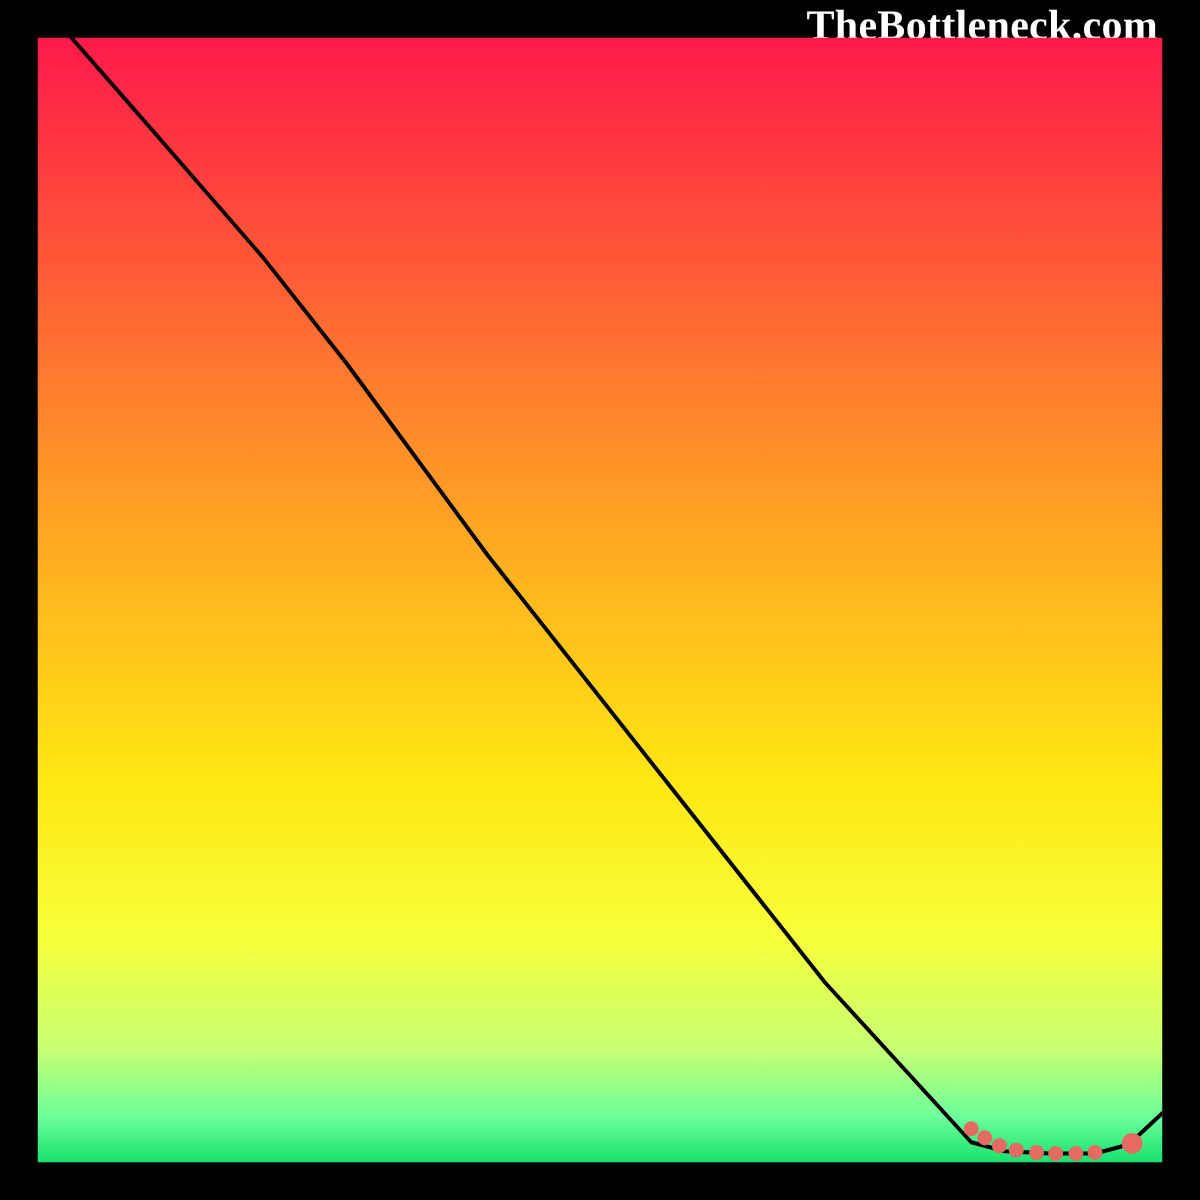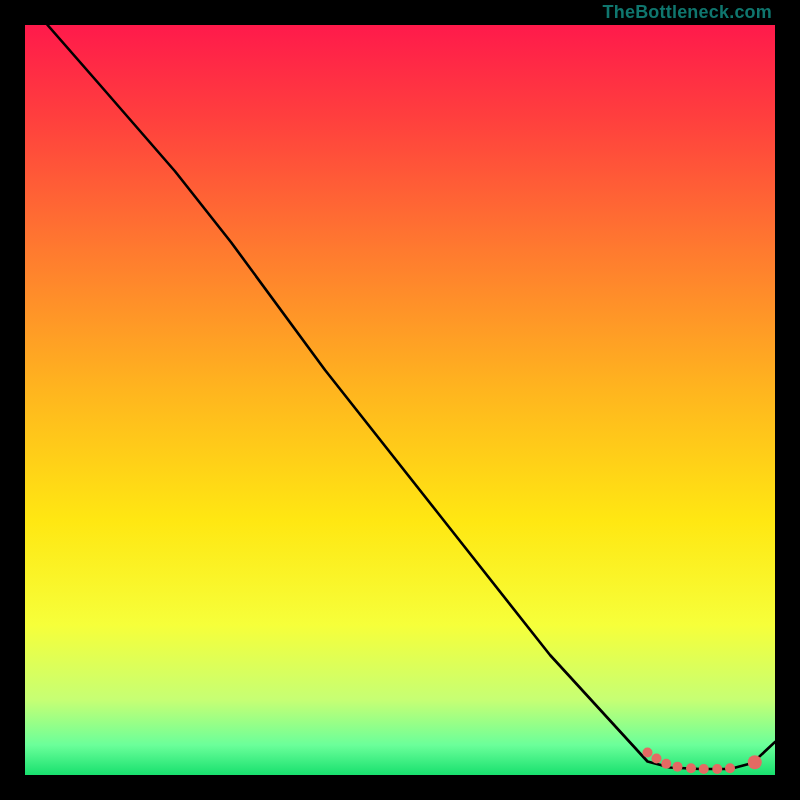--- a/index.html
+++ b/index.html
@@ -15,24 +15,24 @@
     left: 25px;
     top: 25px;
     width: 750px;
     height: 750px;
     box-sizing: border-box;
   }
   .watermark {
     position: absolute;
     top: 2px;
     right: 28px;
-    font-family: Liberation Sans, sans-serif;
-    font-size: 18px;
+    font-family: Liberation Serif, serif;
+    font-size: 28px;
     font-weight: 600;
-    color: #0f766e;
+    color: #ffffff;
     letter-spacing: 0.2px;
   }
   svg {
     display: block;
   }
 </style>
 </head>
 <body>
 
 <div class="watermark">TheBottleneck.com</div>

